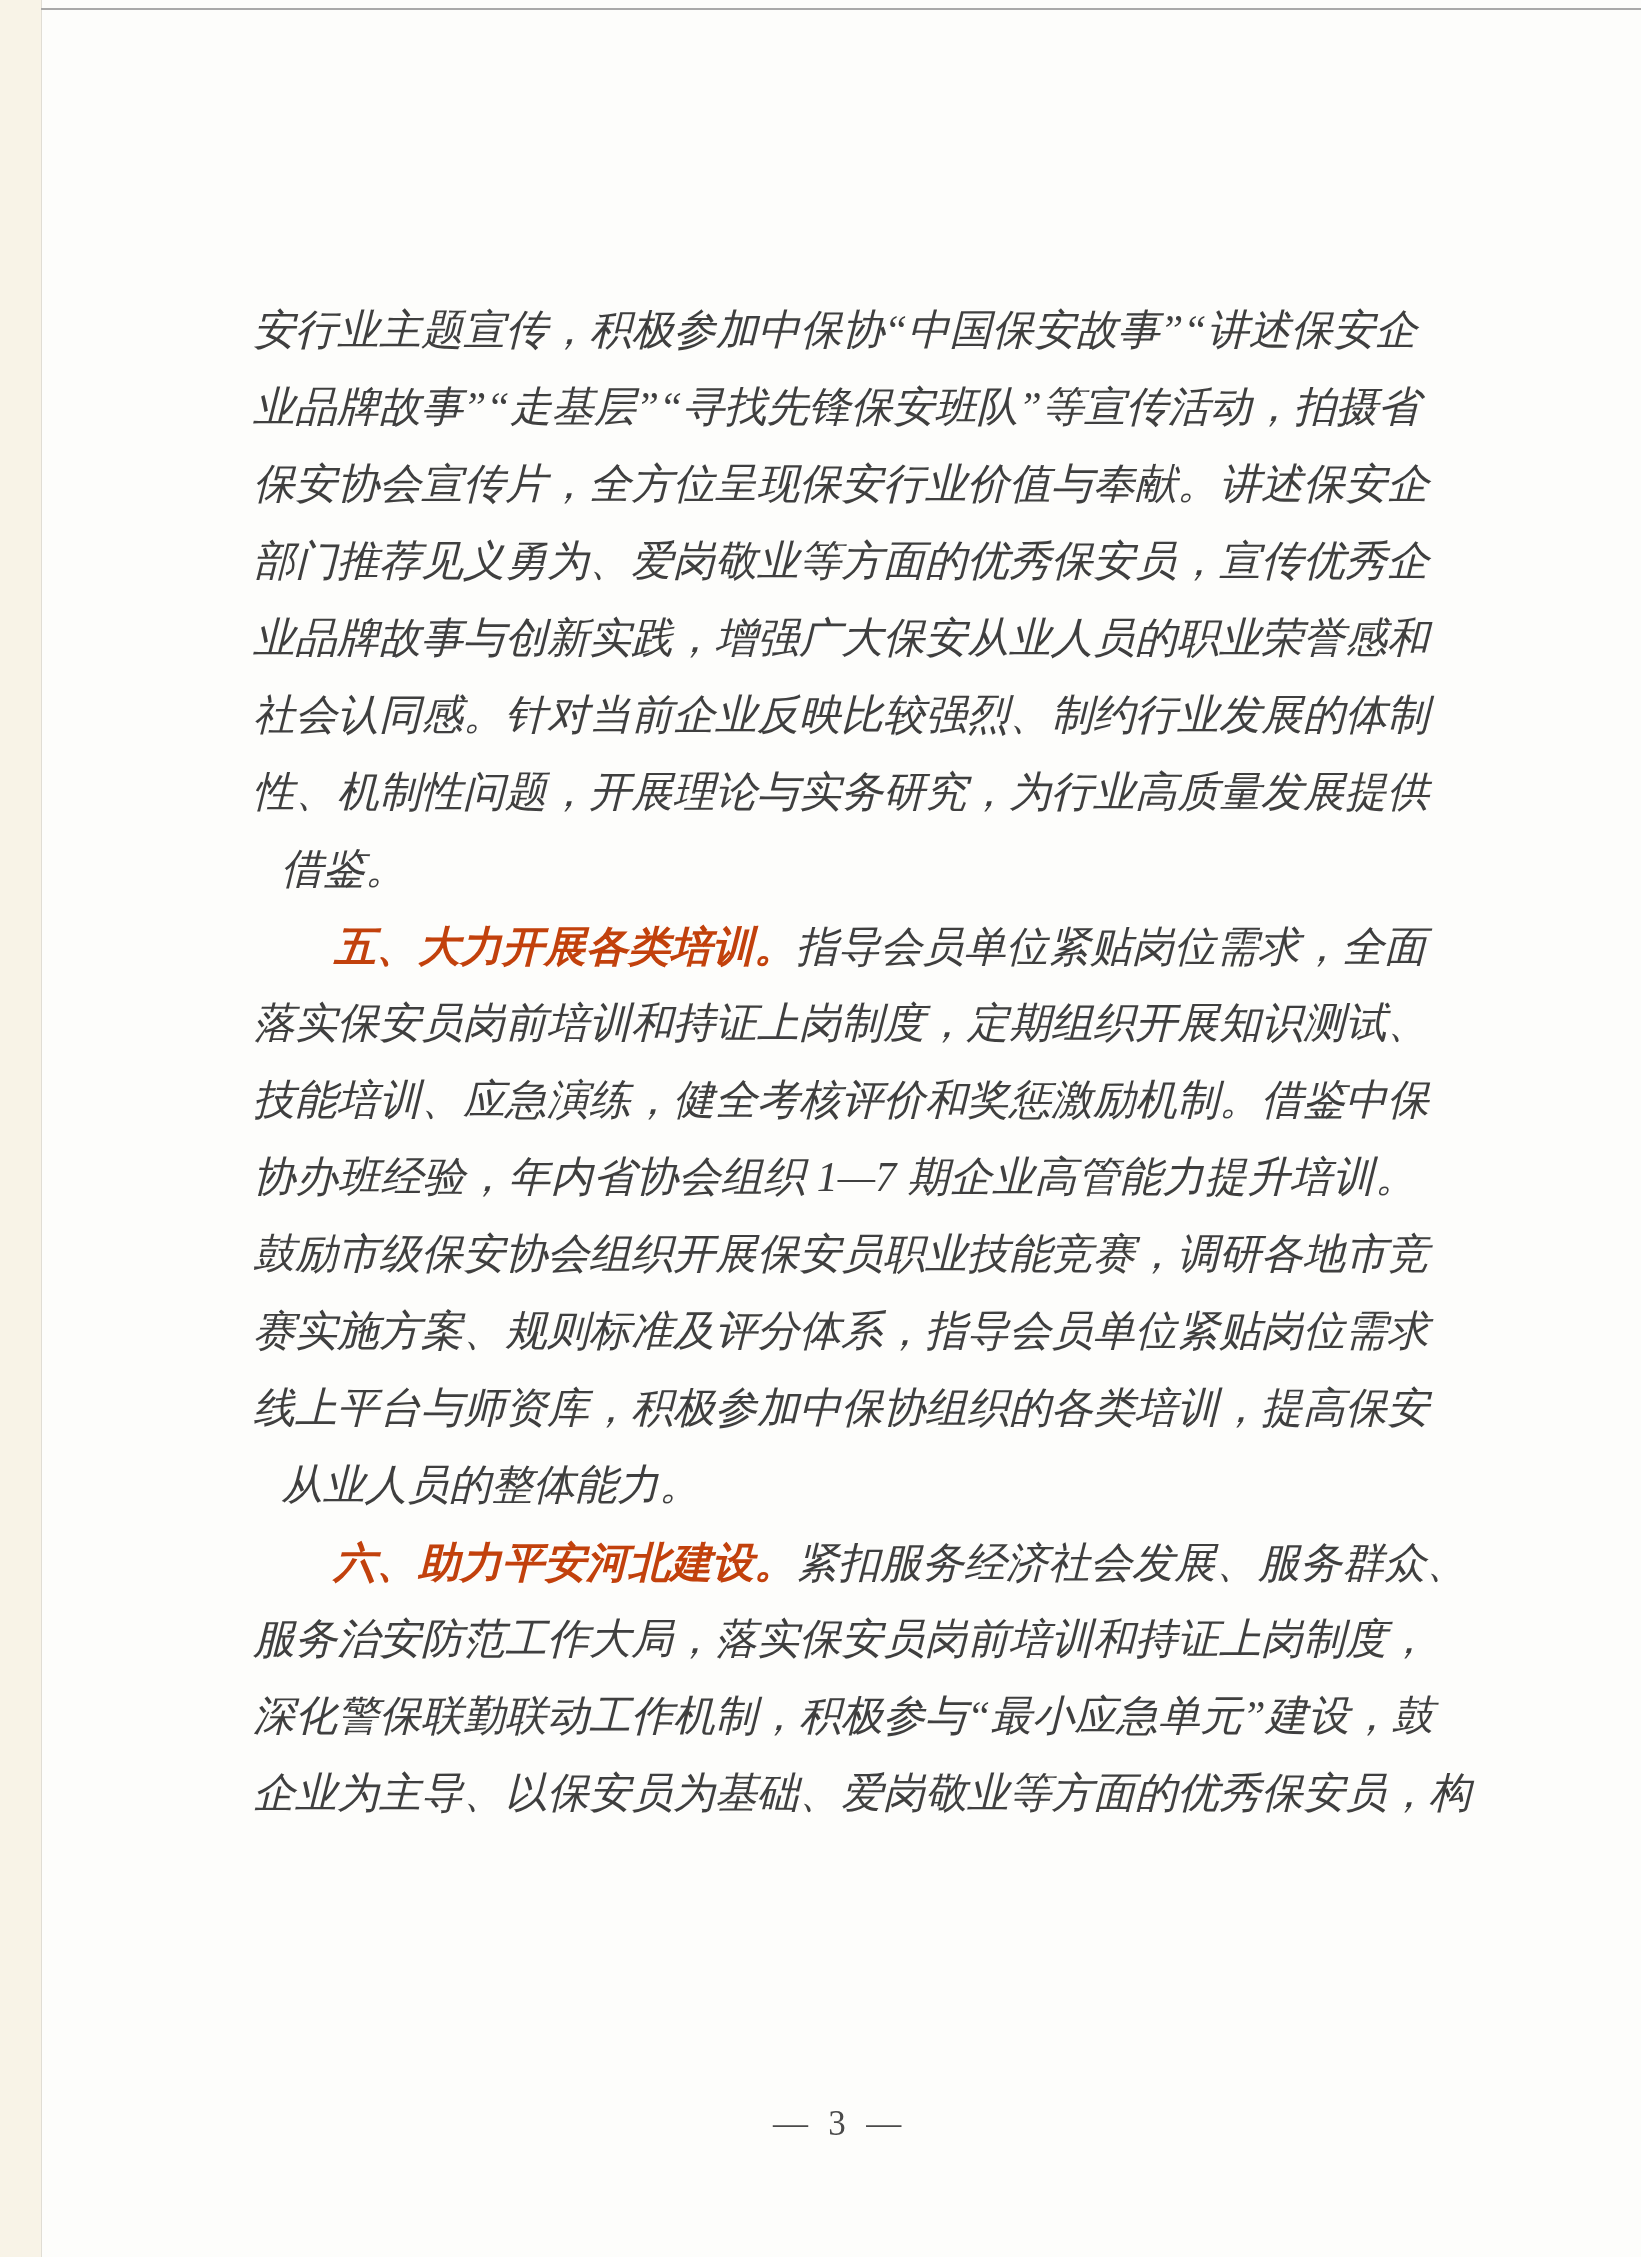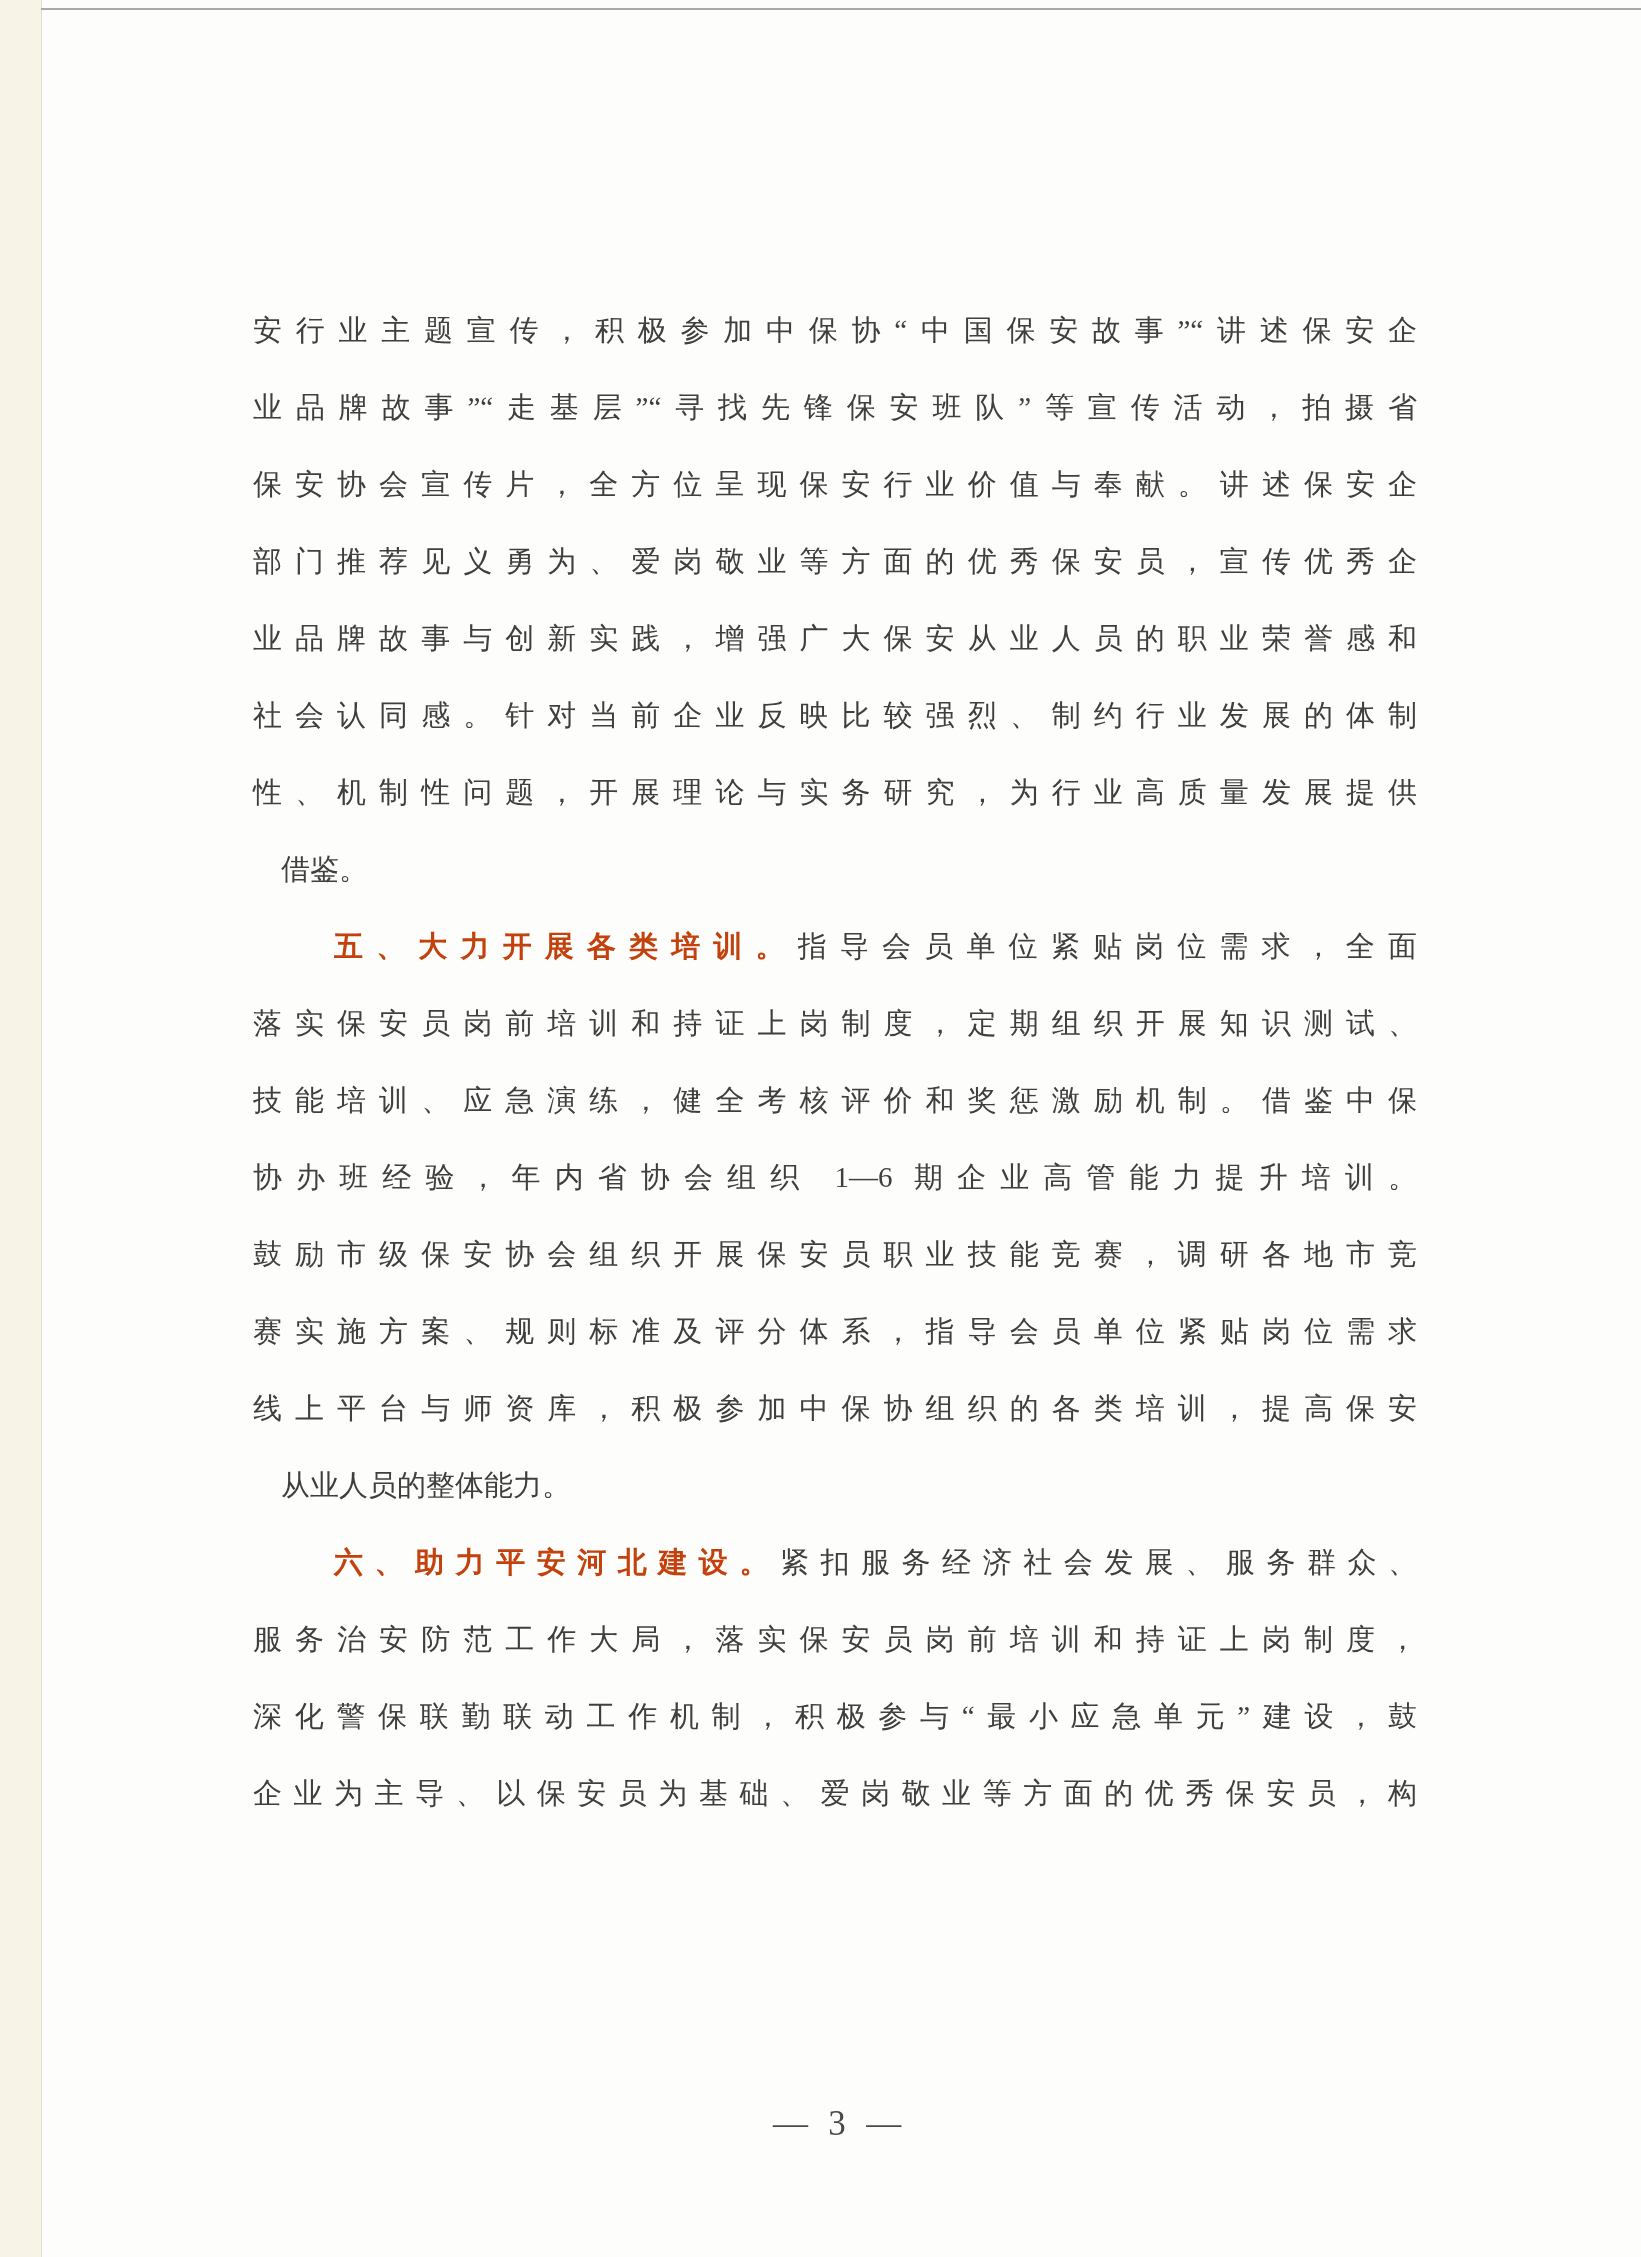--- a/index.html
+++ b/index.html
@@ -29,25 +29,26 @@
   
   .body-text {
     position: absolute;
     left: 253px; top: 292px;
     width: 1164px;
     color: #3f3f3f;
   }
   .line {
     height: 77px;
     line-height: 77px;
-    font-size: 29px;
+    font-size: 42px;
     letter-spacing: 0;
     text-align: justify;
     text-align-last: justify;
     white-space: nowrap;
+    font-style: italic;
   }
   .line.short {
     text-align-last: left;
     margin-left: 28px;
   }
   .line.indent {
     text-indent: 81px;
   }
   .head {
     font-family: "Liberation Sans", "DejaVu Sans", sans-serif;
@@ -79,21 +80,21 @@
     <div class="line"><span>保安协会宣传片，全方位呈现保安行业价值与奉献。讲述保安企</span></div>
     <div class="line"><span>部门推荐见义勇为、爱岗敬业等方面的优秀保安员，宣传优秀企</span></div>
     <div class="line"><span>业品牌故事与创新实践，增强广大保安从业人员的职业荣誉感和</span></div>
     <div class="line"><span>社会认同感。针对当前企业反映比较强烈、制约行业发展的体制</span></div>
     <div class="line"><span>性、机制性问题，开展理论与实务研究，为行业高质量发展提供</span></div>
     <div class="line short"><span>借鉴。</span></div>
 
     <div class="line indent"><span class="head">五、大力开展各类培训。</span><span>指导会员单位紧贴岗位需求，全面</span></div>
     <div class="line"><span>落实保安员岗前培训和持证上岗制度，定期组织开展知识测试、</span></div>
     <div class="line"><span>技能培训、应急演练，健全考核评价和奖惩激励机制。借鉴中保</span></div>
-    <div class="line"><span>协办班经验，年内省协会组织 1—6 期企业高管能力提升培训。</span></div>
+    <div class="line"><span>协办班经验，年内省协会组织 1—7 期企业高管能力提升培训。</span></div>
     <div class="line"><span>鼓励市级保安协会组织开展保安员职业技能竞赛，调研各地市竞</span></div>
     <div class="line"><span>赛实施方案、规则标准及评分体系，指导会员单位紧贴岗位需求</span></div>
     <div class="line"><span>线上平台与师资库，积极参加中保协组织的各类培训，提高保安</span></div>
     <div class="line short"><span>从业人员的整体能力。</span></div>
 
     <div class="line indent"><span class="head">六、助力平安河北建设。</span><span>紧扣服务经济社会发展、服务群众、</span></div>
     <div class="line"><span>服务治安防范工作大局，落实保安员岗前培训和持证上岗制度，</span></div>
     <div class="line"><span>深化警保联勤联动工作机制，积极参与“最小应急单元”建设，鼓</span></div>
     <div class="line"><span>企业为主导、以保安员为基础、爱岗敬业等方面的优秀保安员，构</span></div>
   </div>

